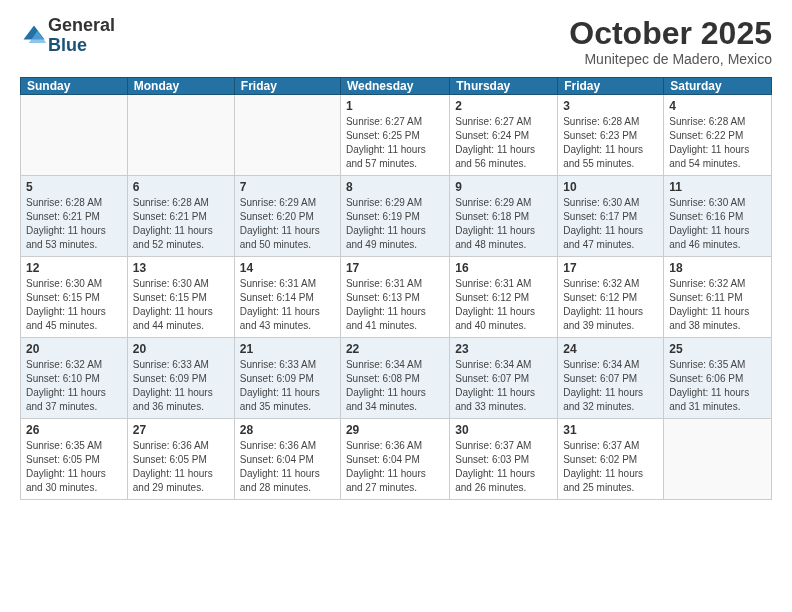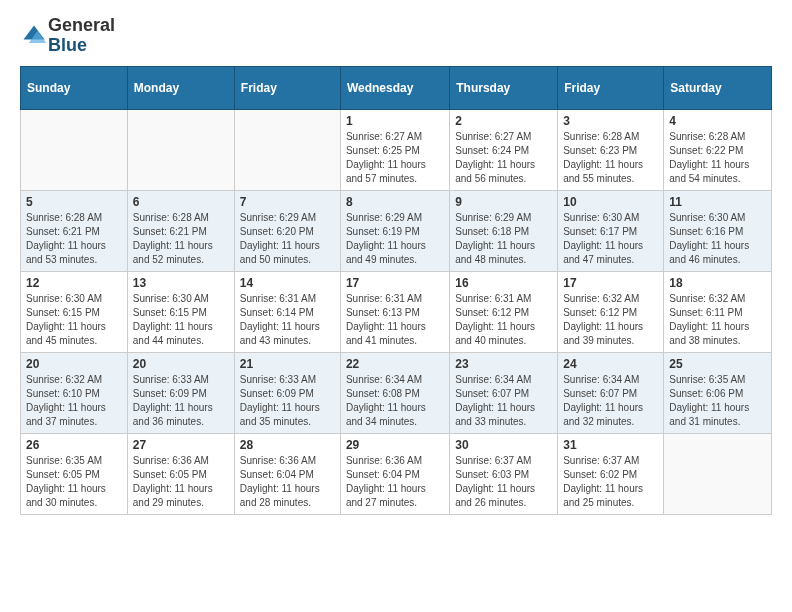--- a/index.html
+++ b/index.html
@@ -52,21 +52,21 @@
     }
     .calendar {
       width: 100%;
       border-collapse: collapse;
     }
     .calendar th {
       background: #2471a3;
       color: #fff;
       font-size: 12px;
       font-weight: bold;
-      padding: 14px 6px;
+      padding: 1px 6px;
       text-align: left;
       border: 1px solid #1a5276;
     }
     .calendar td {
       border: 1px solid #ccc;
       vertical-align: top;
       padding: 4px 5px;
       font-size: 10px;
       color: #333;
       background: #fff;
@@ -102,20 +102,24 @@
         <polygon points="16,4 28,20 4,20" fill="#2471a3"></polygon>
         <polygon points="20,10 30,24 10,24" fill="#5dade2" opacity="0.7"></polygon>
       </svg>
       <div>
         <div class="logo-text">
           <span class="logo-general">General</span><br>
           <span class="logo-blue">Blue</span>
         </div>
       </div>
     </div>
+    <div class="title-block">
+      <div class="month-title">October 2025</div>
+      <div class="subtitle">Munitepec de Madero, Mexico</div>
+    </div>
   </div>
 
   <table class="calendar">
     <thead>
       <tr>
         <th>Sunday</th>
         <th>Monday</th>
         <th>Friday</th>
         <th>Wednesday</th>
         <th>Thursday</th>

